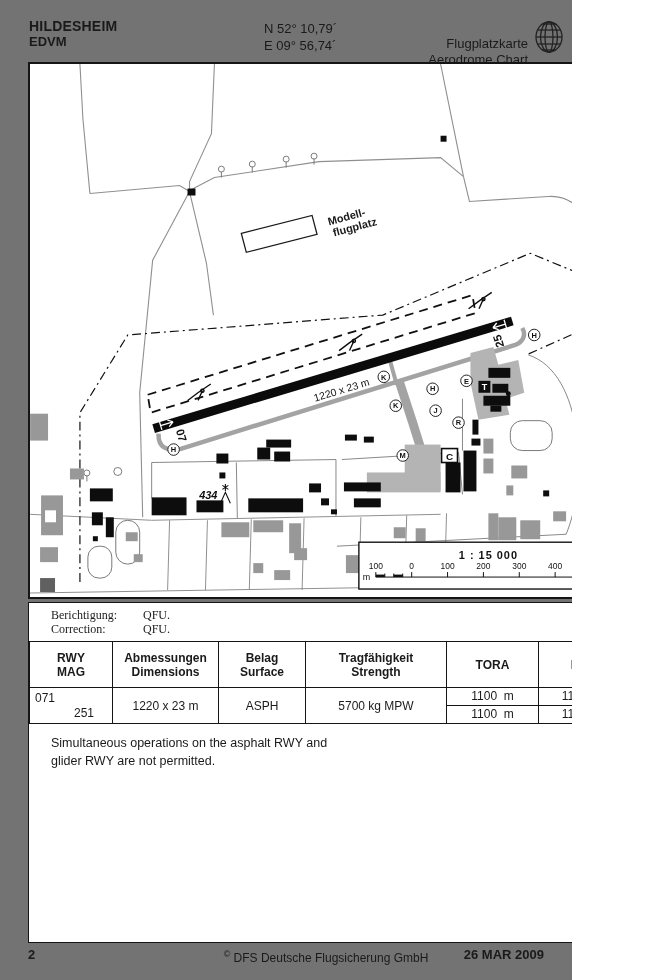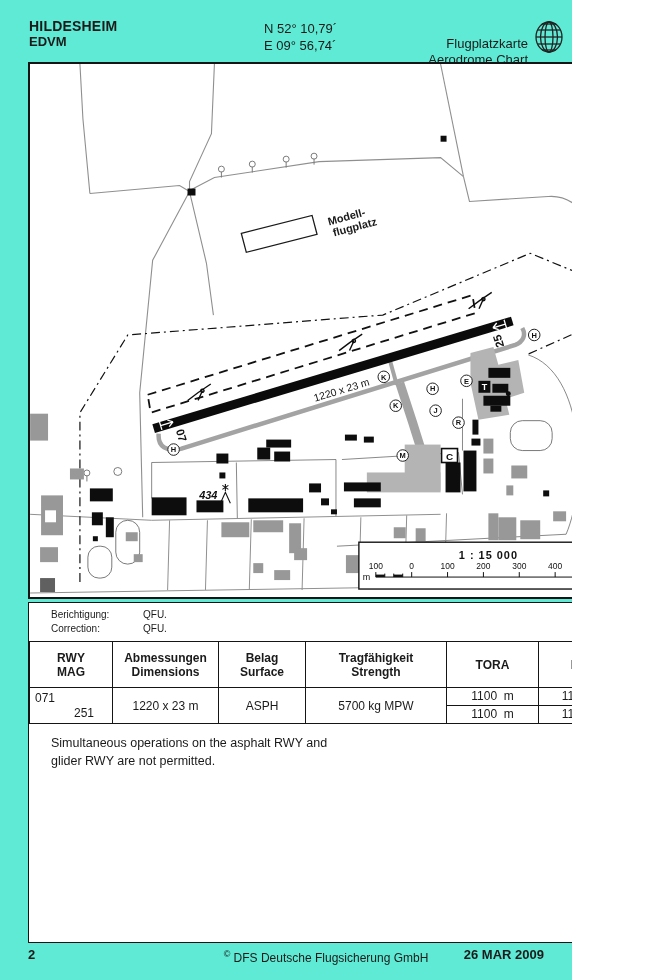--- a/index.html
+++ b/index.html
@@ -1,29 +1,29 @@
 <!DOCTYPE html>
 <html><head>
 <meta charset="utf-8">
 <style>
   html,body{margin:0;padding:0;}
-  .page{position:relative;width:572px;height:980px;background:#5eead4;font-family:"Liberation Sans",sans-serif;color:#1a1a1a;overflow:hidden;}
+  .page{position:relative;width:572px;height:980px;background:#737373;font-family:"Liberation Sans",sans-serif;color:#1a1a1a;overflow:hidden;}
   
   .hdr-left{position:absolute;left:29px;top:18px;line-height:16px;}
   .hdr-left .l1{font-size:14px;font-weight:bold;letter-spacing:.2px;}
   .hdr-left .l2{font-size:13px;font-weight:bold;}
   .hdr-coords{position:absolute;left:264px;top:20px;font-size:13px;line-height:17px;}
   .hdr-right{position:absolute;right:44px;top:36px;font-size:13px;line-height:16px;text-align:right;}
   .globe{position:absolute;right:6px;top:19px;}
   
   .mapframe{position:absolute;left:28px;top:62px;width:594px;height:533px;border:2px solid #151515;background:#ffffff;}
   svg text{font-family:"Liberation Sans",sans-serif;}
   
   .infobox{position:absolute;left:28px;top:602px;width:594px;height:339px;border:1.5px solid #151515;background:#fff;}
-  .corr{padding:5px 0 4px 22px;font-size:10px;line-height:14px;}
+  .corr{padding:5px 0 4px 22px;font-size:12px;line-height:14px;font-family:Liberation Serif, serif;}
   .corr .row{display:flex;}
   .corr .lab{width:92px;}
   table.rwy{border-collapse:collapse;width:100%;table-layout:fixed;margin-top:1px;}
   table.rwy td{border:1.2px solid #151515;font-size:12px;text-align:center;vertical-align:middle;padding:0;}
   table.rwy .hd{height:45px;font-weight:bold;line-height:14px;}
   table.rwy .bd{height:35px;}
   td.c1{width:82px;}td.c2{width:105px;}td.c3{width:86px;}td.c4{width:140px;}td.c5{width:91px;}td.c6{width:88px;}
   .rwycell{position:relative;height:35px;}
   .rwycell .a{position:absolute;left:5px;top:3px;}
   .rwycell .b{position:absolute;right:18px;bottom:3px;}

